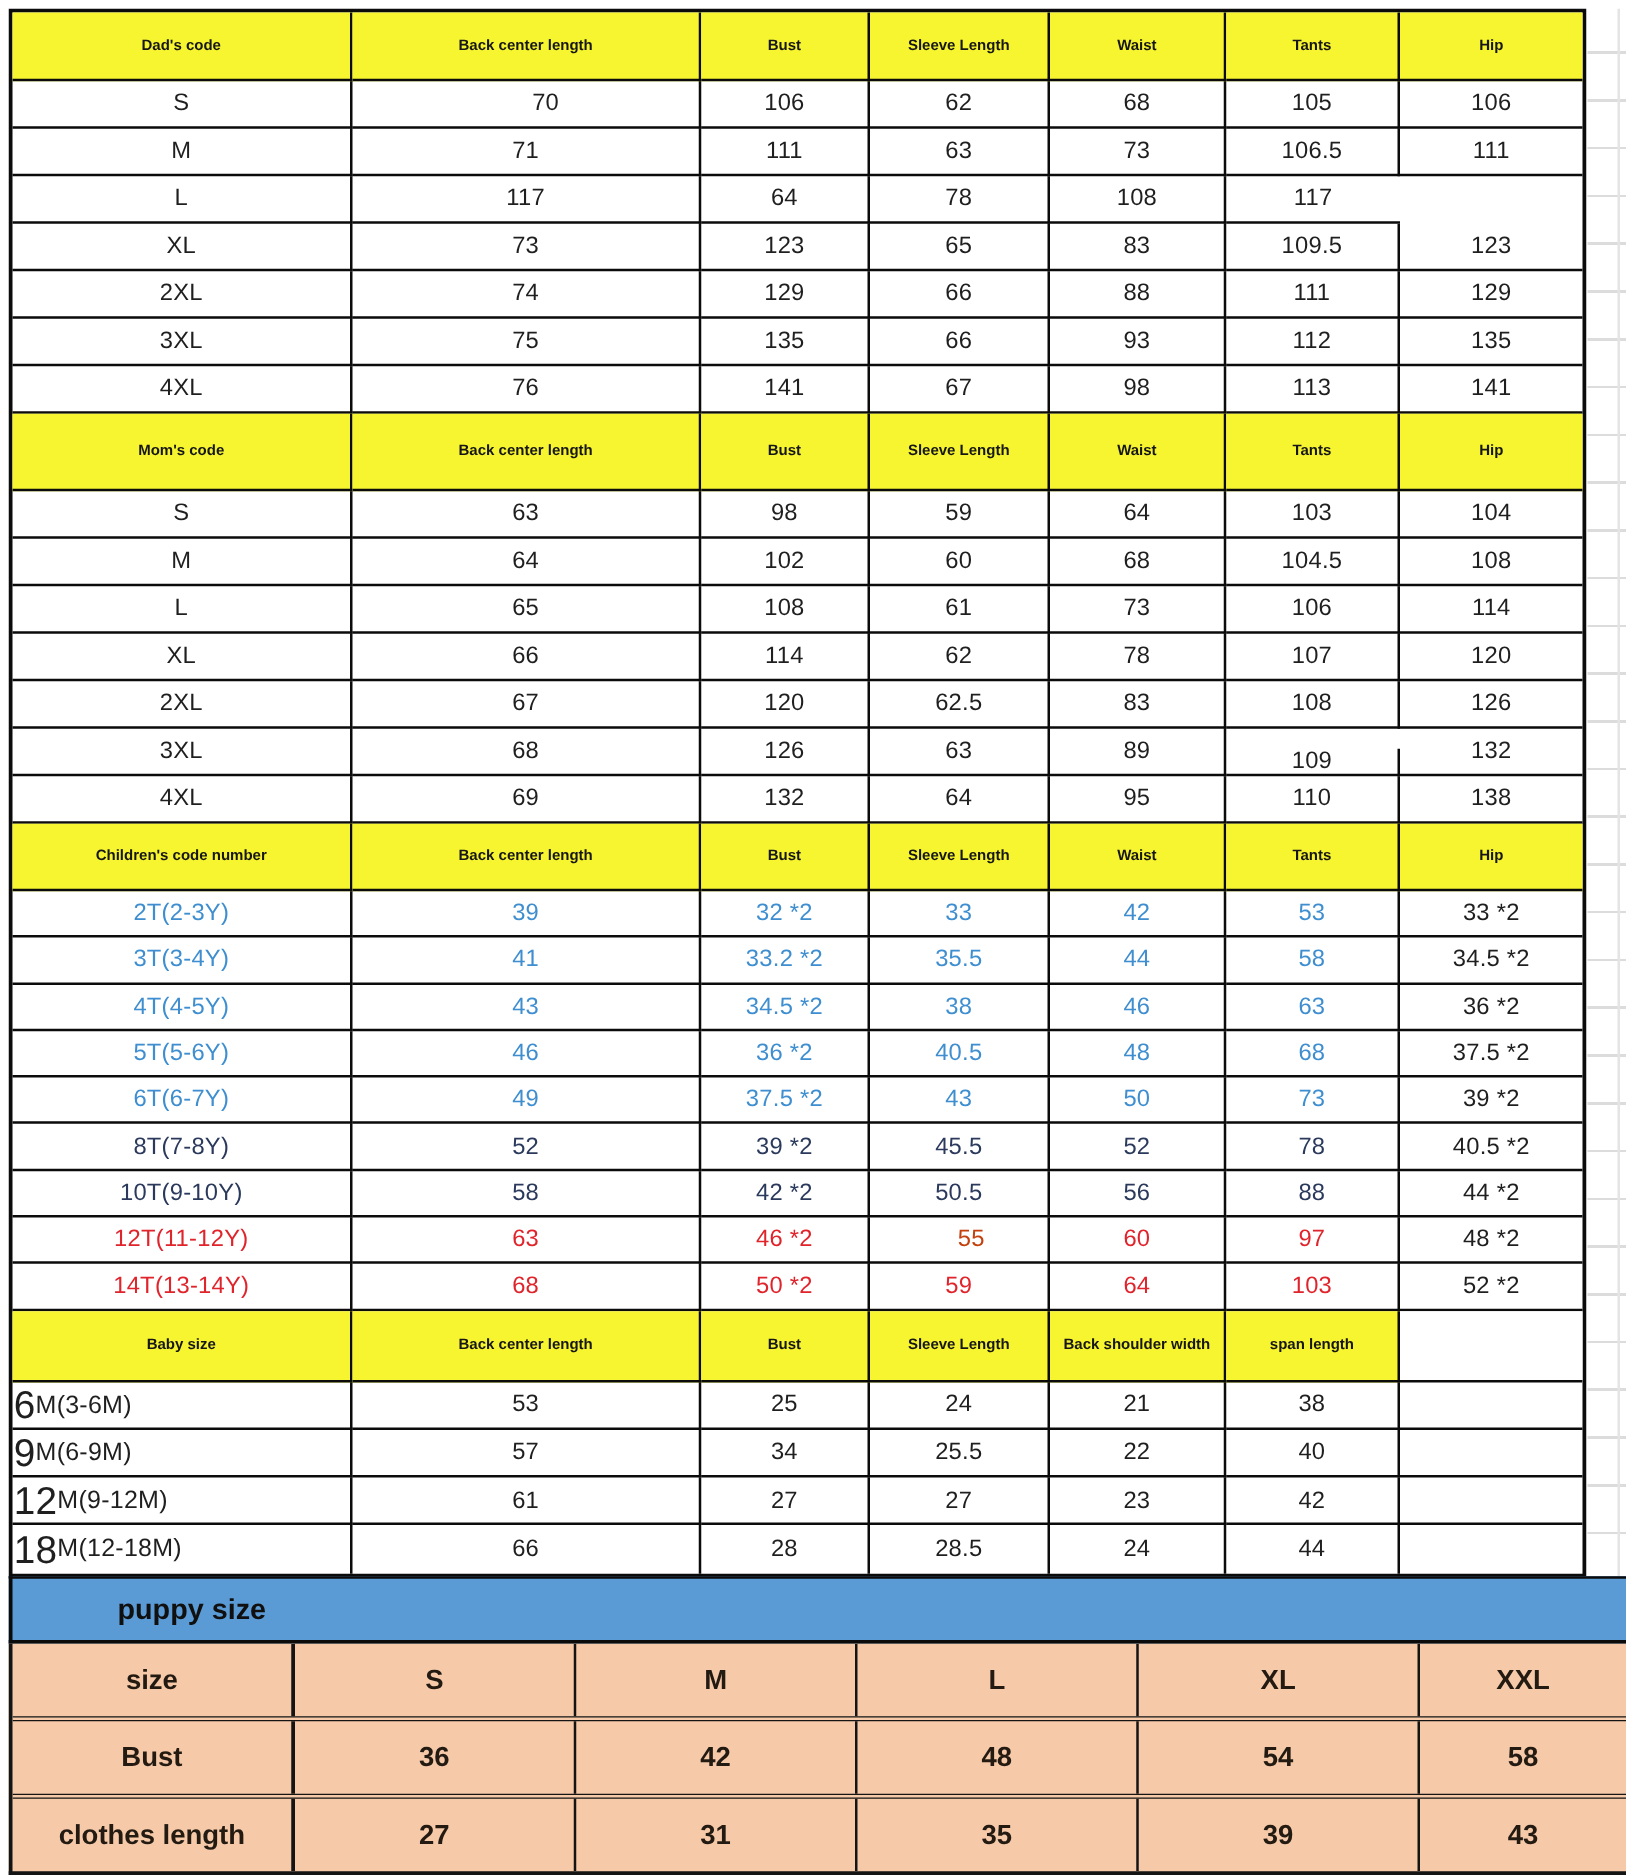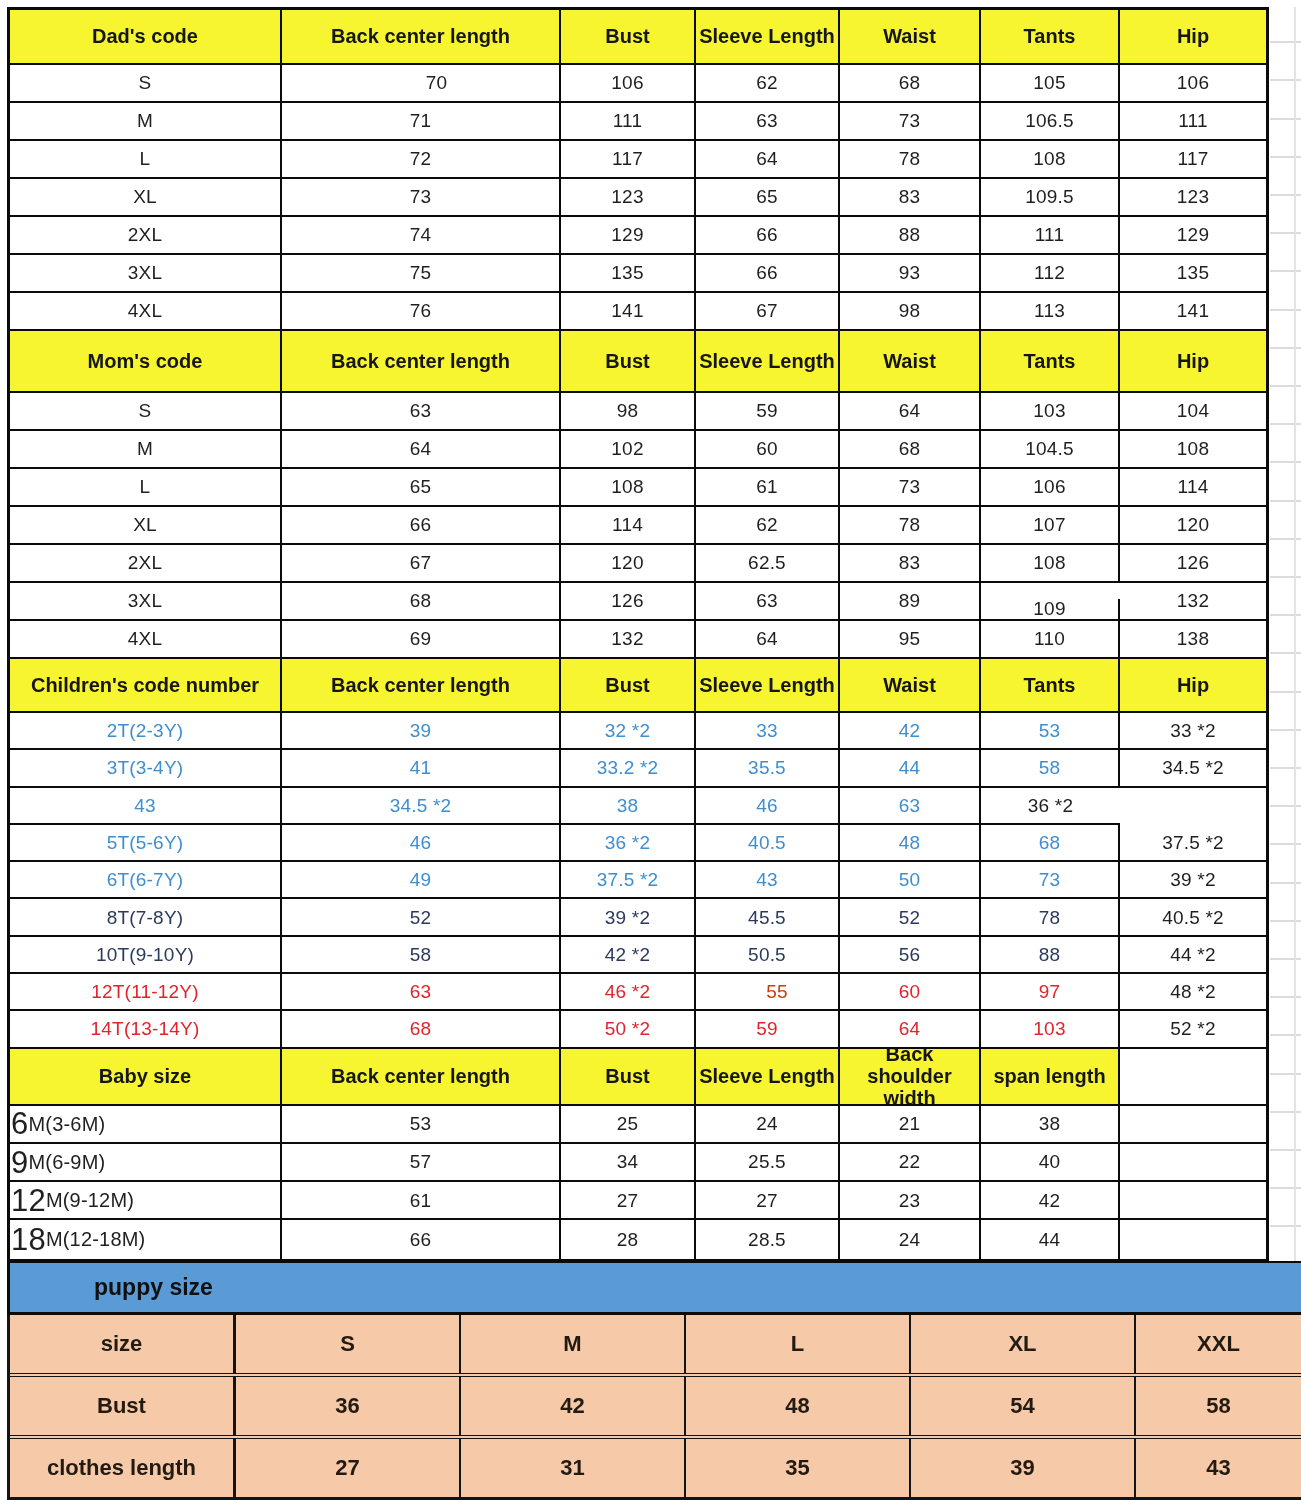--- a/index.html
+++ b/index.html
@@ -32,21 +32,21 @@
     justify-content: center;
     text-align: center;
     line-height: 1.12;
     overflow: hidden;
   }
   .trow > div:last-child { border-right: none; }
   .section:last-child .data-row:last-child > div { border-bottom: none; }
   .hcell {
     background: #F7F52F;
     font-weight: 700;
-    font-size: 20px;
+    font-size: 12px;
     color: #161616;
     padding: 0 3px;
   }
   .hcell.empty { background: #ffffff; }
   .dcell { font-size: 19px; letter-spacing: 0.2px; }
   .sec-dad .header-row      { height: 55px; }
   .sec-dad .data-row        { height: 38px; }
   .sec-mom .header-row      { height: 62px; }
   .sec-mom .data-row        { height: 38px; }
   .sec-children .header-row { height: 54px; }
@@ -151,21 +151,20 @@
           <div class="dcell" style="color: rgb(31, 31, 31);">M</div>
           <div class="dcell" style="color: rgb(31, 31, 31);">71</div>
           <div class="dcell" style="color: rgb(31, 31, 31);">111</div>
           <div class="dcell" style="color: rgb(31, 31, 31);">63</div>
           <div class="dcell" style="color: rgb(31, 31, 31);">73</div>
           <div class="dcell" style="color: rgb(31, 31, 31);">106.5</div>
           <div class="dcell" style="color: rgb(31, 31, 31);">111</div>
         </div>
         <div class="trow data-row">
           <div class="dcell" style="color: rgb(31, 31, 31);">L</div>
-          <div class="dcell" style="color: rgb(31, 31, 31);">72</div>
           <div class="dcell" style="color: rgb(31, 31, 31);">117</div>
           <div class="dcell" style="color: rgb(31, 31, 31);">64</div>
           <div class="dcell" style="color: rgb(31, 31, 31);">78</div>
           <div class="dcell" style="color: rgb(31, 31, 31);">108</div>
           <div class="dcell" style="color: rgb(31, 31, 31);">117</div>
         </div>
         <div class="trow data-row">
           <div class="dcell" style="color: rgb(31, 31, 31);">XL</div>
           <div class="dcell" style="color: rgb(31, 31, 31);">73</div>
           <div class="dcell" style="color: rgb(31, 31, 31);">123</div>
@@ -298,20 +297,21 @@
         <div class="trow data-row">
           <div class="dcell" style="color: rgb(62, 142, 208);">3T(3-4Y)</div>
           <div class="dcell" style="color: rgb(62, 142, 208);">41</div>
           <div class="dcell" style="color: rgb(62, 142, 208);">33.2 *2</div>
           <div class="dcell" style="color: rgb(62, 142, 208);">35.5</div>
           <div class="dcell" style="color: rgb(62, 142, 208);">44</div>
           <div class="dcell" style="color: rgb(62, 142, 208);">58</div>
           <div class="dcell" style="color: rgb(31, 31, 31);">34.5 *2</div>
         </div>
         <div class="trow data-row">
+          <div class="dcell" style="color: rgb(62, 142, 208);">4T(4-5Y)</div>
           <div class="dcell" style="color: rgb(62, 142, 208);">43</div>
           <div class="dcell" style="color: rgb(62, 142, 208);">34.5 *2</div>
           <div class="dcell" style="color: rgb(62, 142, 208);">38</div>
           <div class="dcell" style="color: rgb(62, 142, 208);">46</div>
           <div class="dcell" style="color: rgb(62, 142, 208);">63</div>
           <div class="dcell" style="color: rgb(31, 31, 31);">36 *2</div>
         </div>
         <div class="trow data-row">
           <div class="dcell" style="color: rgb(62, 142, 208);">5T(5-6Y)</div>
           <div class="dcell" style="color: rgb(62, 142, 208);">46</div>

